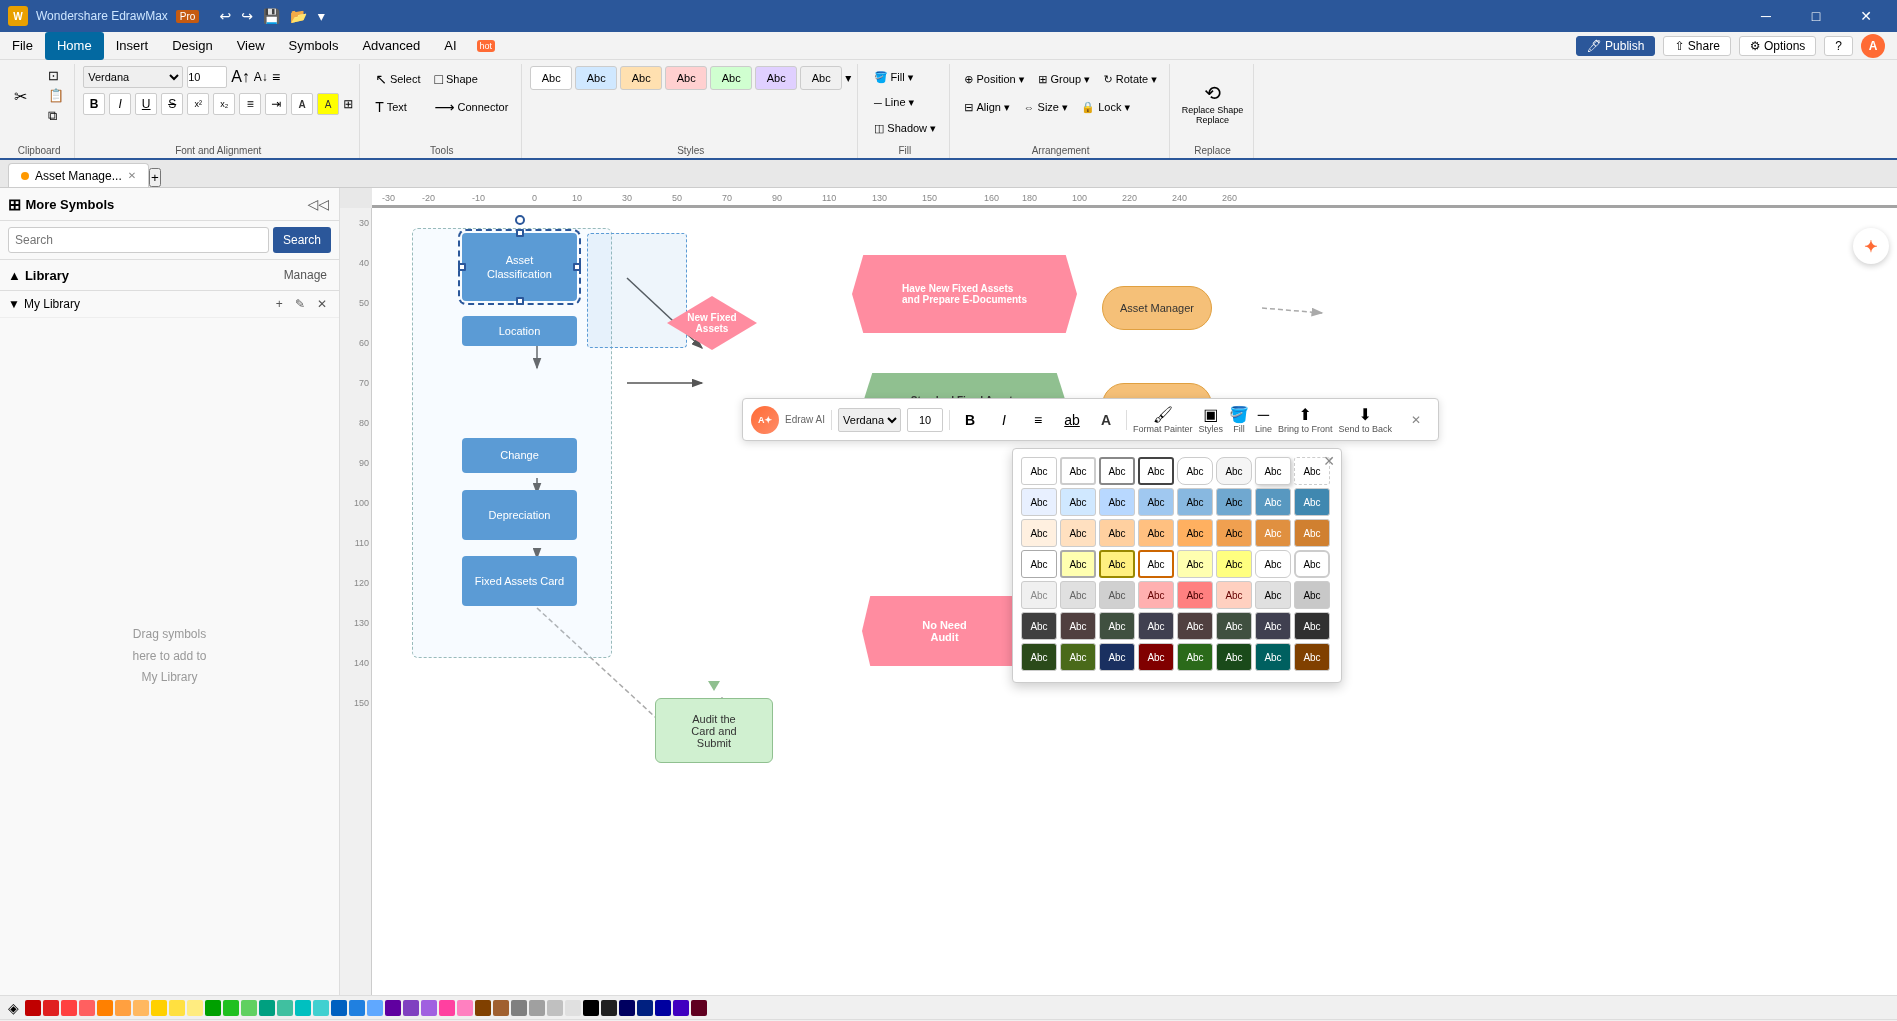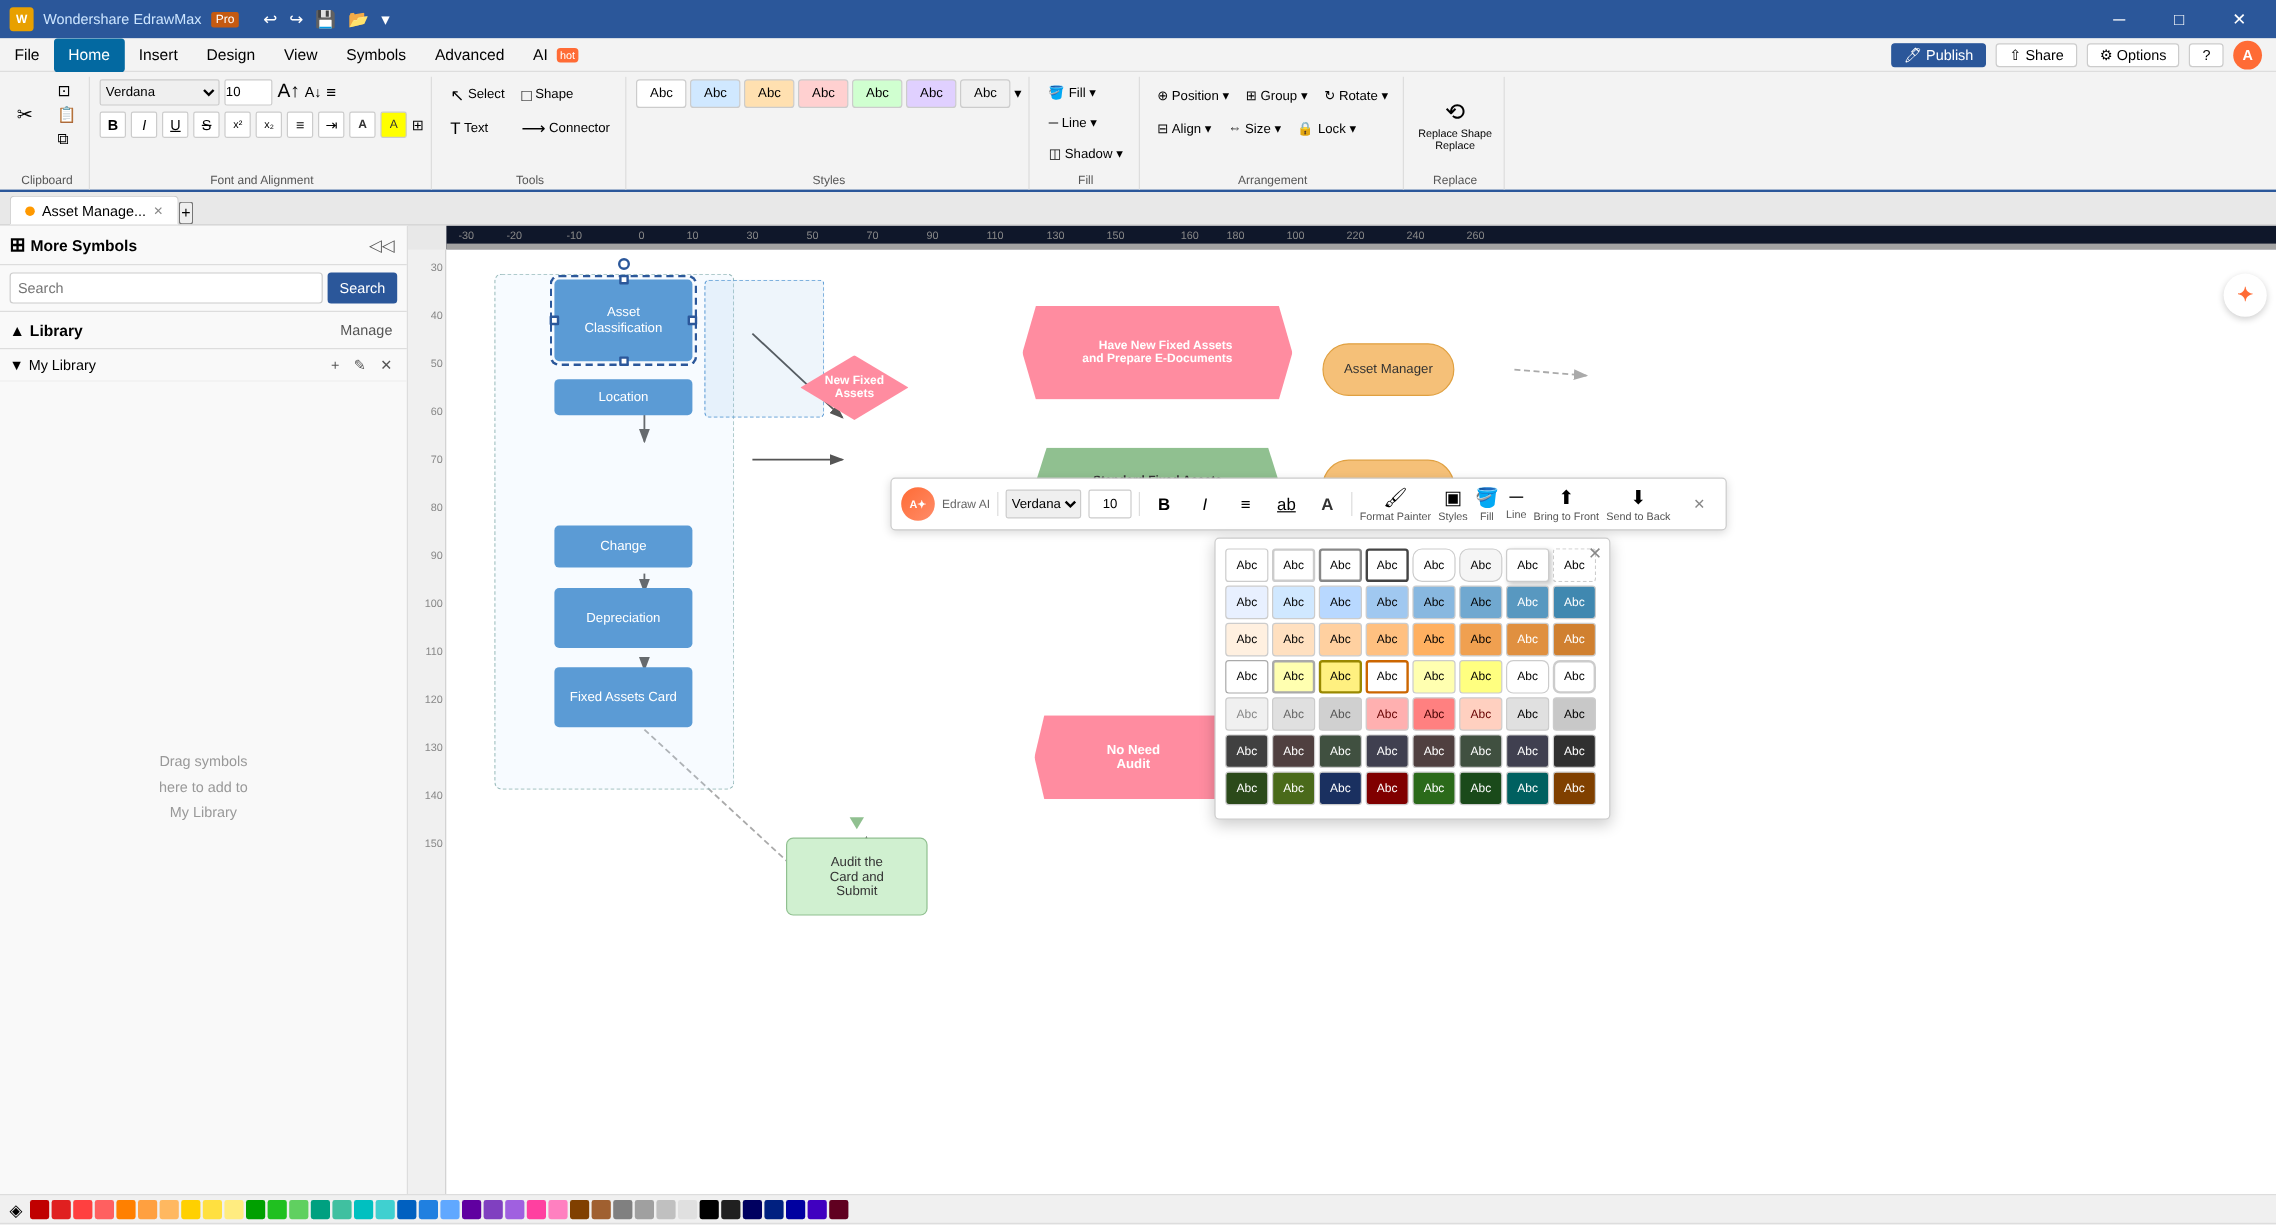--- a/index.html
+++ b/index.html
@@ -66,21 +66,21 @@
     .library-title { font-size: 13px; font-weight: 600; display: flex; align-items: center; gap: 4px; cursor: pointer; }
     .library-controls { display: flex; gap: 4px; }
     .lib-btn { font-size: 12px; cursor: pointer; color: #555; padding: 2px 4px; }
     .my-library-row { display: flex; align-items: center; justify-content: space-between; padding: 4px 8px; border-bottom: 1px solid #eee; }
     .my-library-title { font-size: 12px; display: flex; align-items: center; gap: 4px; cursor: pointer; }
     .my-library-controls { display: flex; gap: 4px; }
     .drag-area { flex: 1; display: flex; flex-direction: column; align-items: center; justify-content: center; color: #999; font-size: 12px; text-align: center; line-height: 1.8; }
 
     
     #canvas-container { flex: 1; background: #e8e8e8; position: relative; overflow: hidden; }
-    #ruler-h { position: absolute; top: 0; left: 32px; right: 0; height: 20px; background: #0f172a; border-bottom: 5px solid #a3a3a3; display: flex; align-items: flex-end; font-size: 9px; color: #888; }
+    #ruler-h { position: absolute; top: 0; left: 32px; right: 0; height: 20px; background: #ffffff; border-bottom: 3px solid #a3a3a3; display: flex; align-items: flex-end; font-size: 9px; color: #888; }
     #ruler-v { position: absolute; top: 20px; left: 0; width: 32px; bottom: 0; background: #f0f0f0; border-right: 1px solid #ccc; display: flex; flex-direction: column; align-items: flex-end; font-size: 9px; color: #888; }
     #canvas { position: absolute; top: 20px; left: 32px; right: 0; bottom: 0; background: white; overflow: hidden; }
 
     
     .node { position: absolute; display: flex; align-items: center; justify-content: center; text-align: center; font-size: 12px; font-weight: 500; border-radius: 4px; }
     .node-blue { background: #5b9bd5; color: white; border: none; }
 
     
     #float-toolbar { position: absolute; top: 190px; left: 370px; background: white; border: 1px solid #ccc; border-radius: 4px; padding: 6px 8px; display: flex; align-items: center; gap: 6px; box-shadow: 0 2px 8px rgba(0,0,0,0.15); z-index: 100; }
     #float-toolbar .ai-logo { width: 24px; height: 24px; background: #ff6b35; border-radius: 50%; display: flex; align-items: center; justify-content: center; font-size: 10px; color: white; font-weight: bold; }
@@ -146,21 +146,21 @@
 </div>
 
 <div id="menubar">
   <div class="menu-item">File</div>
   <div class="menu-item active">Home</div>
   <div class="menu-item">Insert</div>
   <div class="menu-item">Design</div>
   <div class="menu-item">View</div>
   <div class="menu-item">Symbols</div>
   <div class="menu-item">Advanced</div>
-  <div class="menu-item" style="display:flex;align-items:center;gap:7px;">
+  <div class="menu-item" style="display:flex;align-items:center;gap:20px;">
     <span>AI</span>
     <span style="background:#ff6b35;color:white;font-size:9px;padding:1px 3px;border-radius:3px;">hot</span>
   </div>
   <div class="right-actions">
     <button class="publish-btn">🖊 <span>Publish</span></button>
     <button>⇧ <span>Share</span></button>
     <button class="options-btn">⚙ <span>Options</span></button>
     <button>?</button>
     <div style="width:24px;height:24px;background:#ff6b35;border-radius:50%;display:flex;align-items:center;justify-content:center;color:white;font-size:12px;font-weight:bold;">A</div>
   </div>
@@ -487,21 +487,21 @@
 
       <div class="node node-blue" style="left:90px;top:348px;width:115px;height:50px;">
         <div class="node-text">Fixed Assets Card</div>
       </div>
 
       <div style="position:absolute;left:295px;top:88px;width:90px;height:54px;background:#ff8ca0;clip-path:polygon(50% 0%, 100% 50%, 50% 100%, 0% 50%);display:flex;align-items:center;justify-content:center;">
         <div style="font-size:10px;font-weight:600;color:white;text-align:center;pointer-events:none;">New Fixed<br>Assets</div>
       </div>
 
       <div style="position:absolute;left:480px;top:47px;width:225px;height:78px;background:#ff8ca0;clip-path:polygon(5% 0%, 95% 0%, 100% 50%, 95% 100%, 5% 100%, 0% 50%);display:flex;align-items:center;justify-content:center;">
-        <div style="font-size:10px;font-weight:600;color:white;text-align:right;pointer-events:none;padding:0 20px;">Have New Fixed Assets<br>and Prepare E-Documents</div>
+        <div style="font-size:10px;font-weight:600;color:white;text-align:left;pointer-events:none;padding:0 20px;">Have New Fixed Assets<br>and Prepare E-Documents</div>
       </div>
 
       <div style="position:absolute;left:490px;top:165px;width:205px;height:65px;background:#90c090;clip-path:polygon(5% 0%, 95% 0%, 100% 50%, 95% 100%, 5% 100%, 0% 50%);display:flex;align-items:center;justify-content:center;">
         <div style="font-size:10px;font-weight:600;color:#333;text-align:center;pointer-events:none;padding:0 18px;">Standard Fixed Assets<br>Introduced</div>
       </div>
 
       <div style="position:absolute;left:283px;top:490px;width:118px;height:65px;background:#d0f0d0;border:1px solid #90c090;border-radius:6px;display:flex;align-items:center;justify-content:center;">
         <div style="font-size:11px;font-weight:500;color:#333;text-align:center;pointer-events:none;">Audit the<br>Card and<br>Submit</div>
 
         <div style="position:absolute;top:-18px;left:50%;transform:translateX(-50%);width:0;height:0;border-left:6px solid transparent;border-right:6px solid transparent;border-top:10px solid #90c090;"></div>

